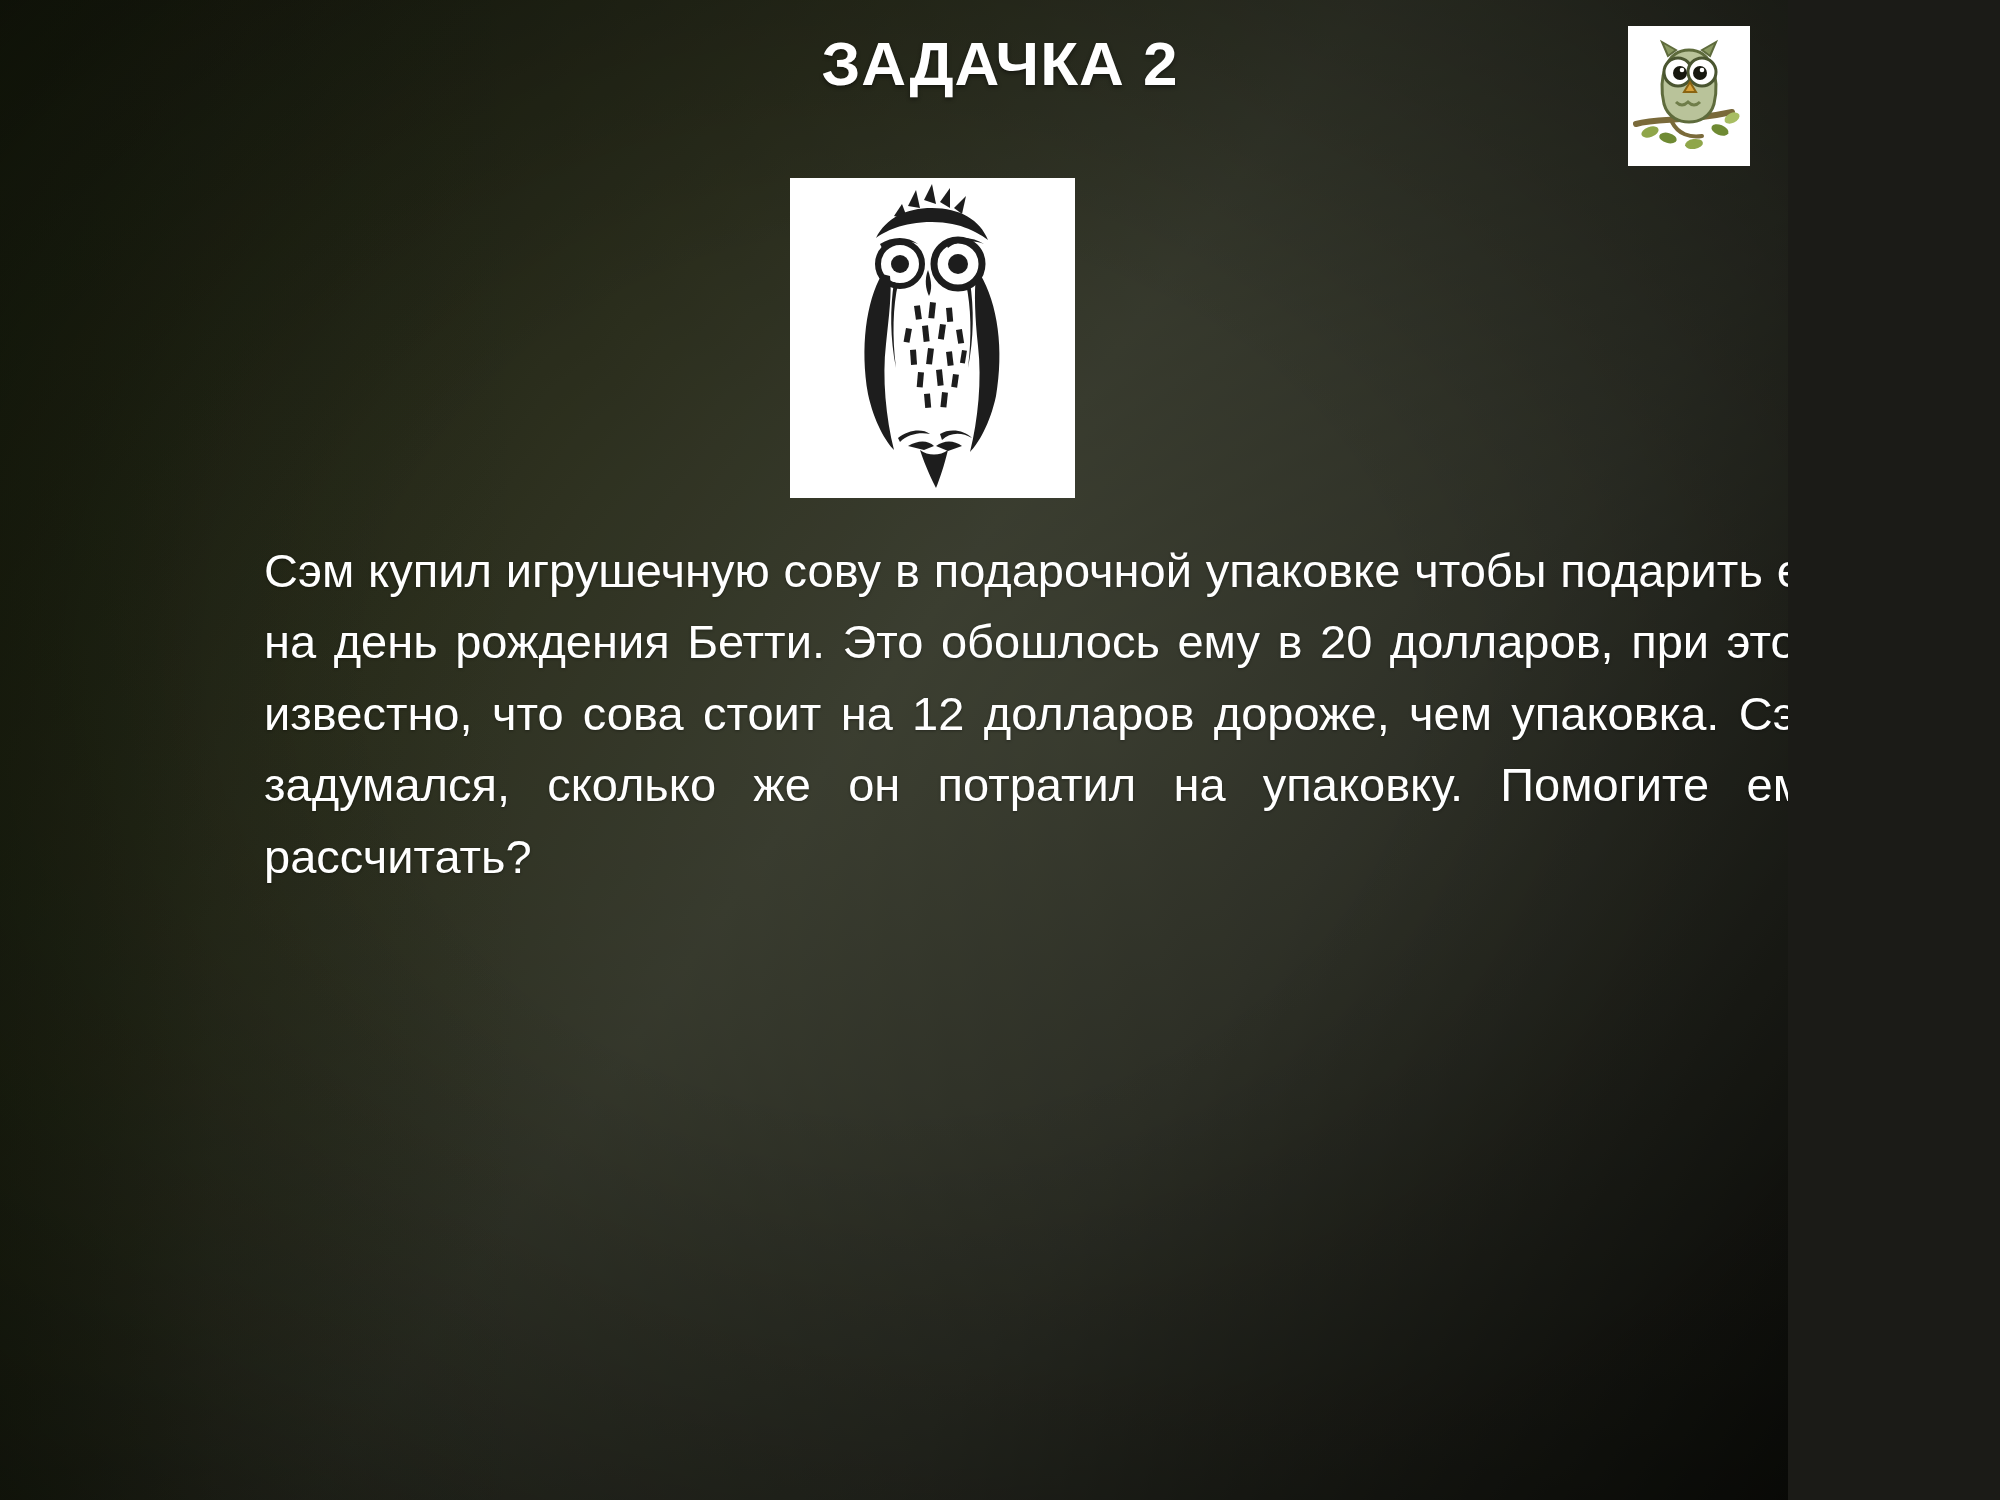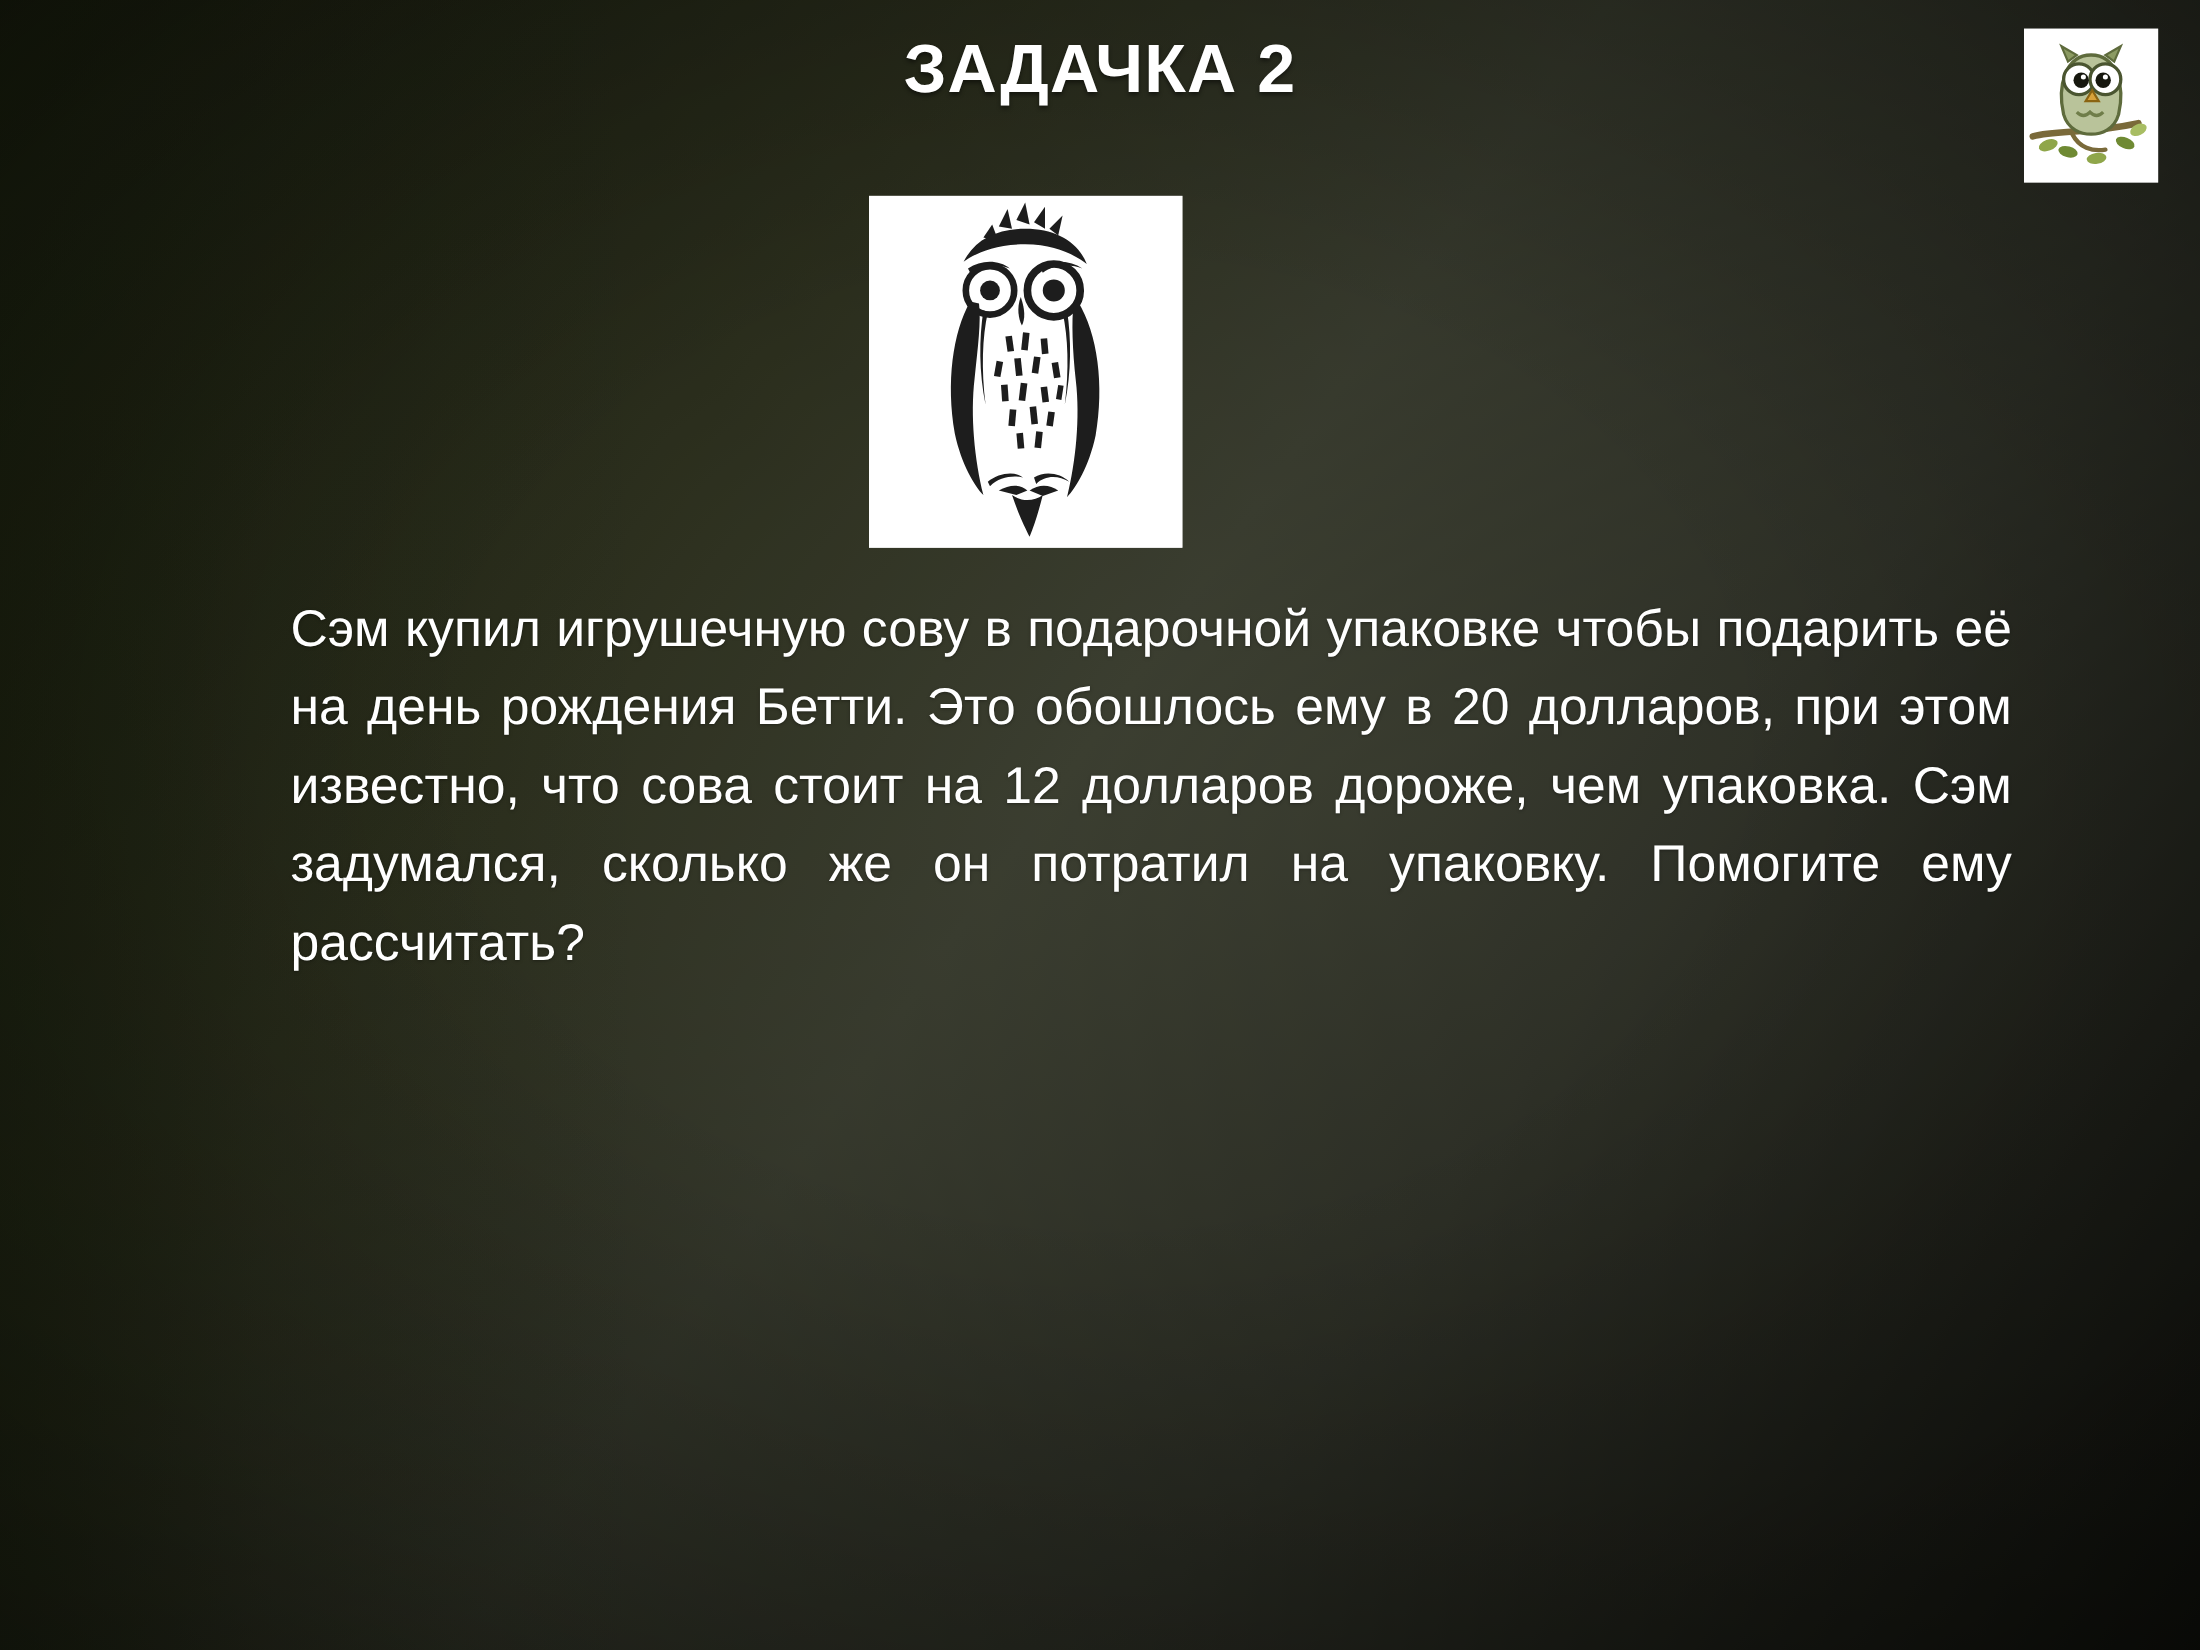--- a/index.html
+++ b/index.html
@@ -2,21 +2,21 @@
 <html lang="ru"><head>
 <meta charset="utf-8">
 <style>
   html, body {
     margin: 0;
     padding: 0;
     background: #1b1b17;
   }
   .slide {
     position: relative;
-    width: 2000px;
+    width: 1788px;
     height: 1500px;
     overflow: hidden;
     background:
       radial-gradient(ellipse 150% 120% at 62% 48%, #8e9186 0%, #7d8077 22%, #62655c 45%, #4a4c44 65%, #35362f 82%, #23241f 100%),
       linear-gradient(125deg, #3e4428 0%, #4b5131 14%, #5d6142 30%, #6f7260 48%, #5a5c50 68%, #3b3c33 86%, #26271f 100%);
     background-blend-mode: multiply, normal;
     font-family: "Liberation Sans", sans-serif;
   }
   
   .slide::after {

